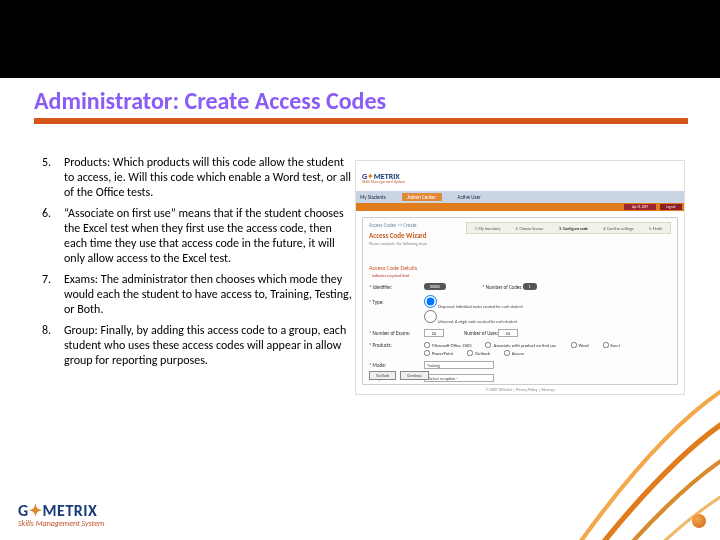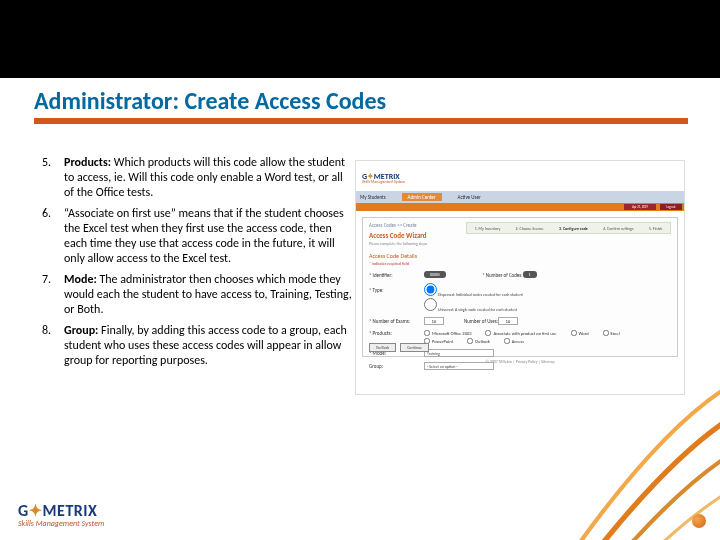--- a/index.html
+++ b/index.html
@@ -1,43 +1,43 @@
 <!DOCTYPE html>
 <html><head>
 <meta charset="utf-8">
 <style>
   * { box-sizing: border-box; margin: 0; padding: 0; }
   html, body { width: 720px; height: 540px; font-family: Calibri, Arial, sans-serif; background: #fff; overflow: hidden; }
   .slide { position: relative; width: 720px; height: 540px; }
   .topbar { position: absolute; left: 0; top: 0; width: 720px; height: 78px; background: #000; }
-  .title { position: absolute; left: 34px; top: 86px; font-size: 24px; font-weight: bold; color: #0369a1; }
+  .title { position: absolute; left: 34px; top: 86px; font-size: 24px; font-weight: bold; color: #8b5cf6; }
   .title-underline { position: absolute; left: 34px; top: 118px; width: 654px; height: 6px; background: #d5551b; }
   .content { position: absolute; left: 42px; top: 155px; width: 310px; font-size: 12px; line-height: 1.25; color: #000; }
   .content ol { list-style: none; }
   .content li { display: flex; margin-bottom: 6px; }
   .content li .num { width: 22px; flex: 0 0 22px; font-size: 12px; }
   .content li .body { flex: 1; }
-  .content b { font-weight: bold; }
+  .content b { font-weight: normal; }
   .screenshot { position: absolute; left: 355px; top: 160px; width: 330px; height: 235px; background: #fff; border: 1px solid #ddd; font-size: 5px; }
   .sshot-header { height: 30px; background: #fff; display: flex; align-items: center; padding: 0 6px; position: relative; }
   .logo-s { font-size: 8px; font-weight: bold; color: #1a3a7a; }
   .logo-s .star { color: #d78a2e; }
   .logo-sub-s { position: absolute; left: 6px; top: 18px; font-size: 4px; color: #c2552e; font-style: italic; }
   .navbar-s { height: 12px; background: #c9d5e4; display: flex; align-items: center; padding: 0 4px; gap: 16px; font-size: 5px; color: #234; }
   .navbar-s .tab-active { background: #e28a3a; color: #fff; padding: 1px 6px; }
   .orangebar-s { height: 8px; background: #e07c1c; position: relative; }
   .orangebar-s .datebox { position: absolute; right: 28px; top: 1px; width: 32px; height: 6px; background: #9c262d; font-size: 3px; color: #fff; text-align: center; line-height: 6px; }
   .orangebar-s .logoutbox { position: absolute; right: 2px; top: 1px; width: 22px; height: 6px; background: #8a1f26; font-size: 3px; color: #fff; text-align: center; line-height: 6px; }
-  .panel-s { margin: 6px 6px 0 6px; border: 1px solid #ccc; height: 140px; background: #fdfdfd; padding: 4px 6px; position: relative; font-size: 5px; color: #444; }
+  .panel-s { margin: 6px 6px 0 6px; border: 1px solid #ccc; height: 168px; background: #fdfdfd; padding: 4px 6px; position: relative; font-size: 5px; color: #444; }
   .bc-s { color: #7a8aa3; font-size: 5px; }
   .wiz-title { color: #c85a24; font-size: 7px; font-weight: bold; margin-top: 3px; }
   .wiz-sub { color: #888; font-size: 4px; margin-top: 1px; }
   .steps-s { position: absolute; right: 6px; top: 4px; background: #eef2e9; border: 1px solid #d3dcc8; width: 205px; height: 12px; display: flex; align-items: center; justify-content: space-around; font-size: 4px; color: #555; }
   .steps-s span b { color: #333; }
-  .form-hdr { color: #c85a24; font-size: 6px; margin-top: 6px; }
+  .form-hdr { color: #c85a24; font-size: 6px; margin-top: 18px; }
   .field-row { display: flex; align-items: center; margin-top: 5px; font-size: 5px; }
   .field-row .lbl { width: 55px; color: #333; }
   .field-row .pill { display: inline-block; background: #555; color: #fff; border-radius: 3px; padding: 1px 6px; font-size: 4px; margin-right: 6px; }
   .field-row input.box { width: 20px; height: 8px; border: 1px solid #aaa; font-size: 4px; text-align: center; }
   .checks-s { display: flex; flex-wrap: wrap; gap: 2px 14px; width: 200px; font-size: 4.5px; color: #333; }
   .checks-s label { display: flex; align-items: center; gap: 2px; }
   .checks-s input { width: 6px; height: 6px; }
   .sel-s { border: 1px solid #aaa; height: 8px; width: 70px; font-size: 4px; padding-left: 2px; background: #fff; display: inline-flex; align-items: center; }
   .btnrow-s { position: absolute; bottom: 4px; left: 6px; display: flex; gap: 4px; }
   .btnrow-s .b { border: 1px solid #888; background: #eee; font-size: 4px; padding: 1px 6px; }
@@ -54,29 +54,29 @@
 
 <div class="slide">
   <div class="topbar"></div>
   <div class="title">Administrator: Create Access Codes</div>
   <div class="title-underline"></div>
 
   <div class="content">
     <ol>
       <li>
         <span class="num">5.</span>
-        <span class="body"><b>Products:</b><span> Which products will this code allow the student to access, ie. Will this code only enable a Word test, or all of the Office tests.</span></span>
+        <span class="body"><b>Products:</b><span> Which products will this code allow the student to access, ie. Will this code which enable a Word test, or all of the Office tests.</span></span>
       </li>
       <li>
         <span class="num">6.</span>
         <span class="body"><span>“Associate on first use” means that if the student chooses the Excel test when they first use the access code, then each time they use that access code in the future, it will only allow access to the Excel test.</span></span>
       </li>
       <li>
         <span class="num">7.</span>
-        <span class="body"><b>Mode:</b><span> The administrator then chooses which mode they would each the student to have access to, Training, Testing, or Both.</span></span>
+        <span class="body"><b>Exams:</b><span> The administrator then chooses which mode they would each the student to have access to, Training, Testing, or Both.</span></span>
       </li>
       <li>
         <span class="num">8.</span>
         <span class="body"><b>Group:</b><span> Finally, by adding this access code to a group, each student who uses these access codes will appear in allow group for reporting purposes.</span></span>
       </li>
     </ol>
   </div>
 
   <div class="screenshot">
     <div class="sshot-header">

